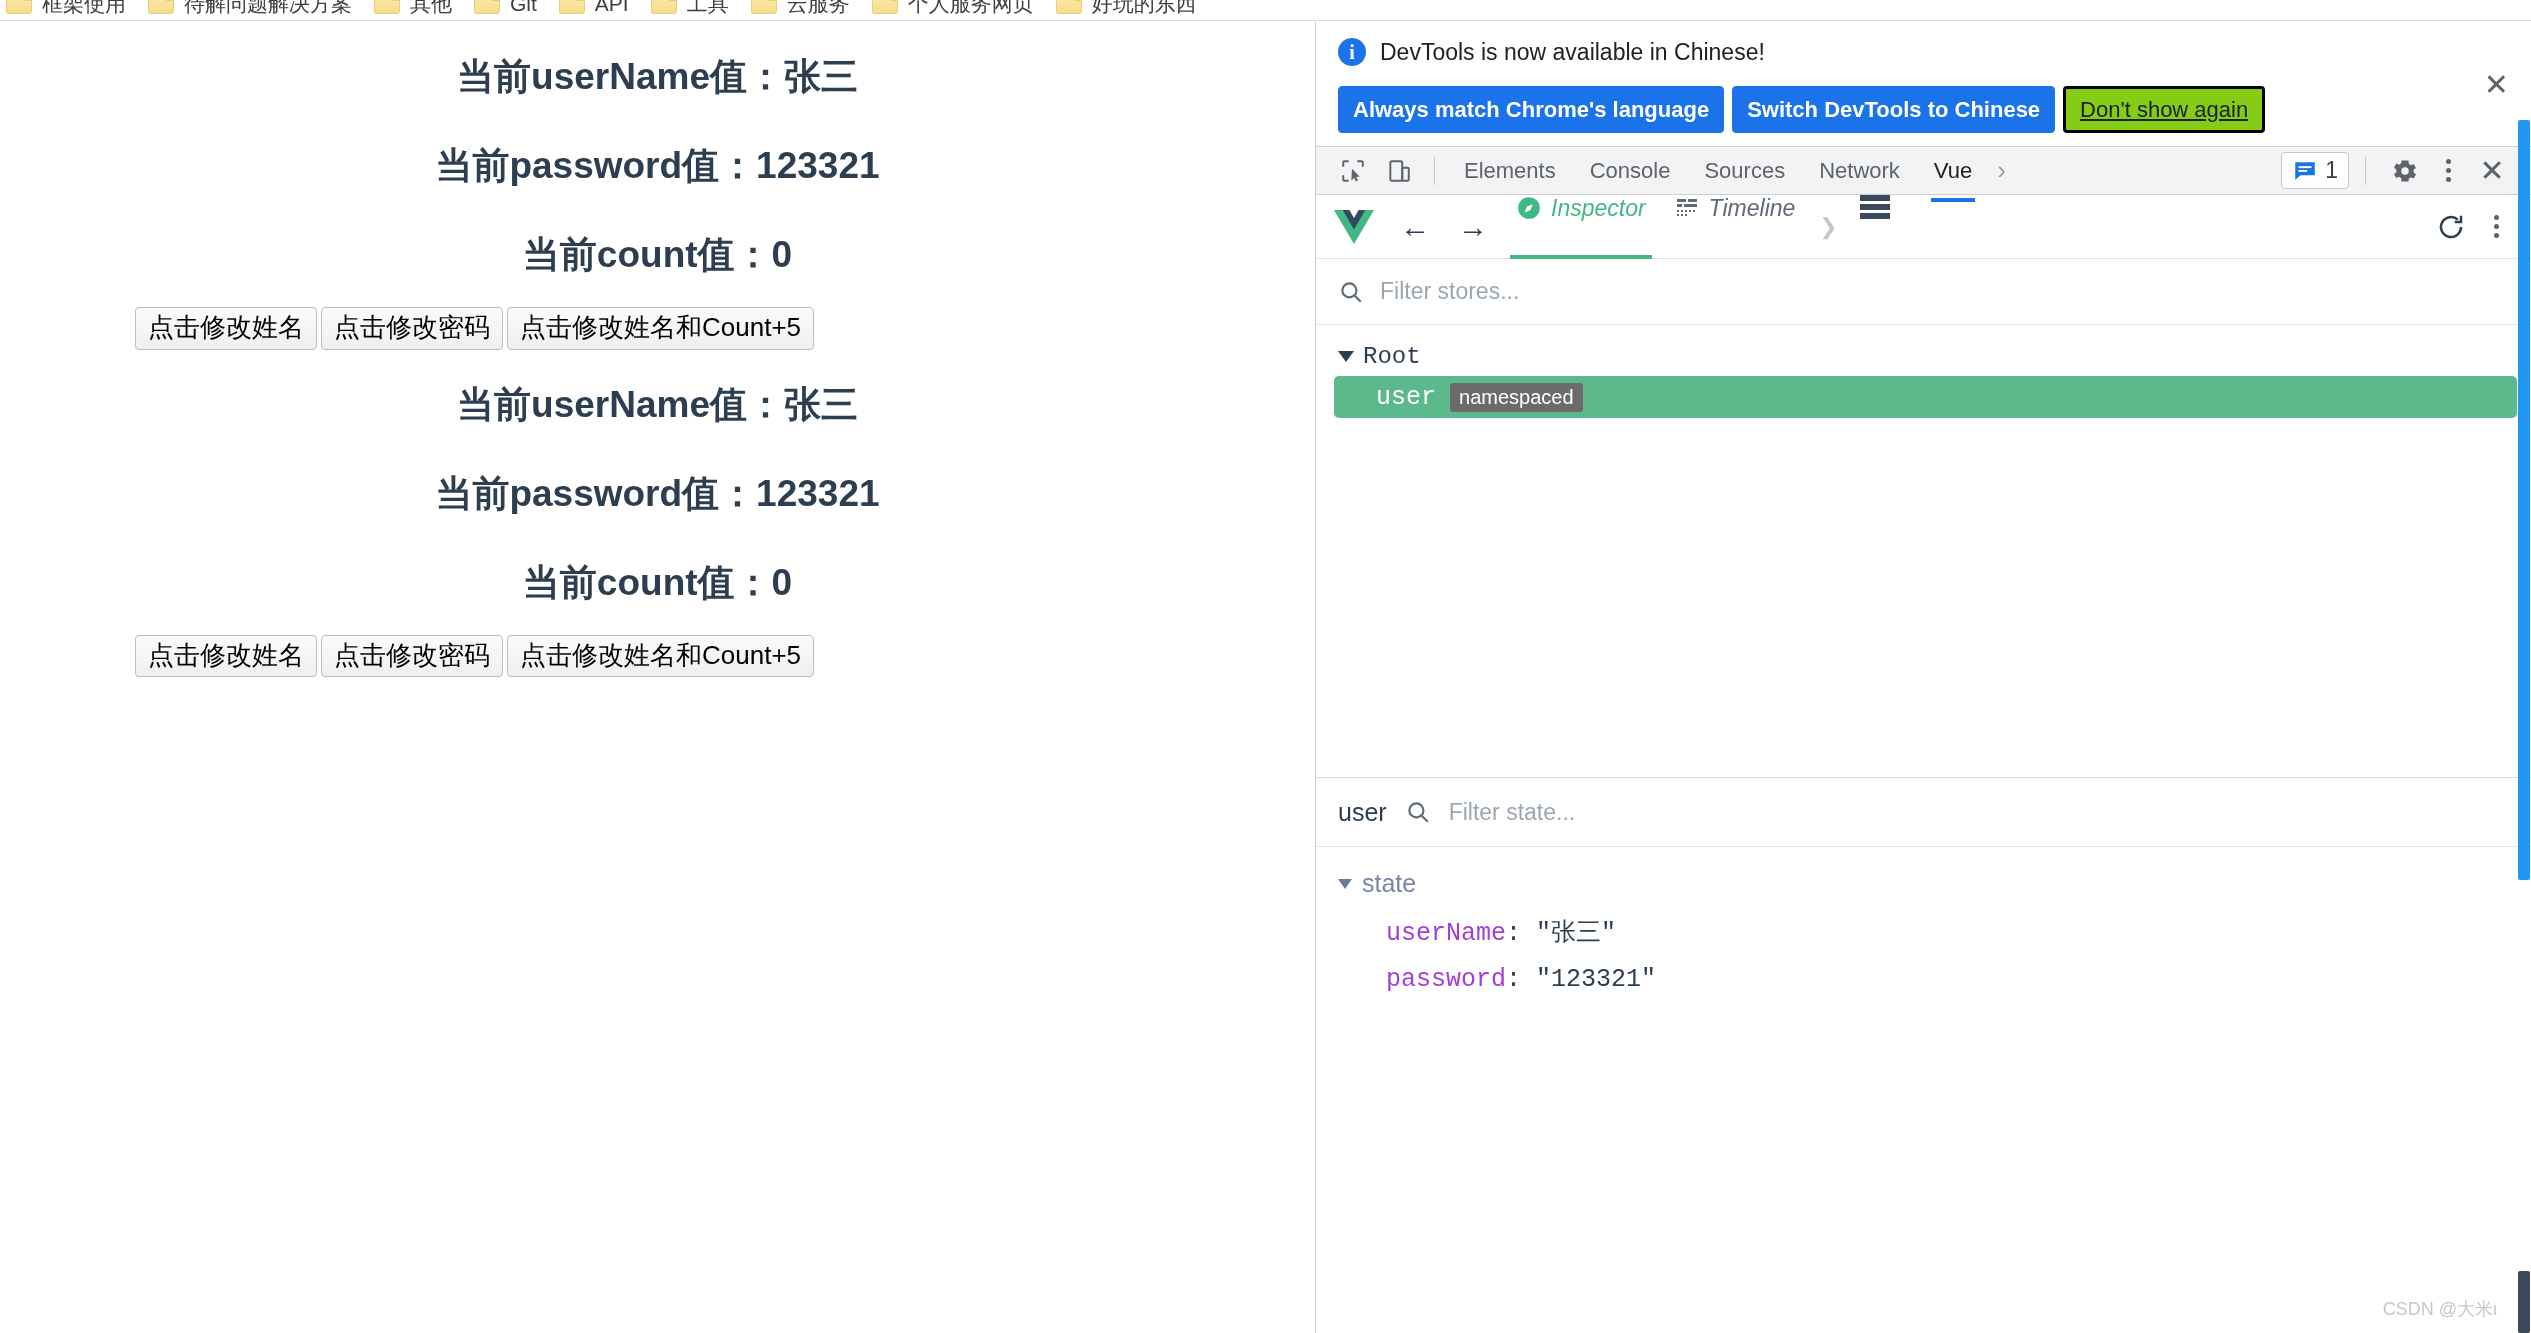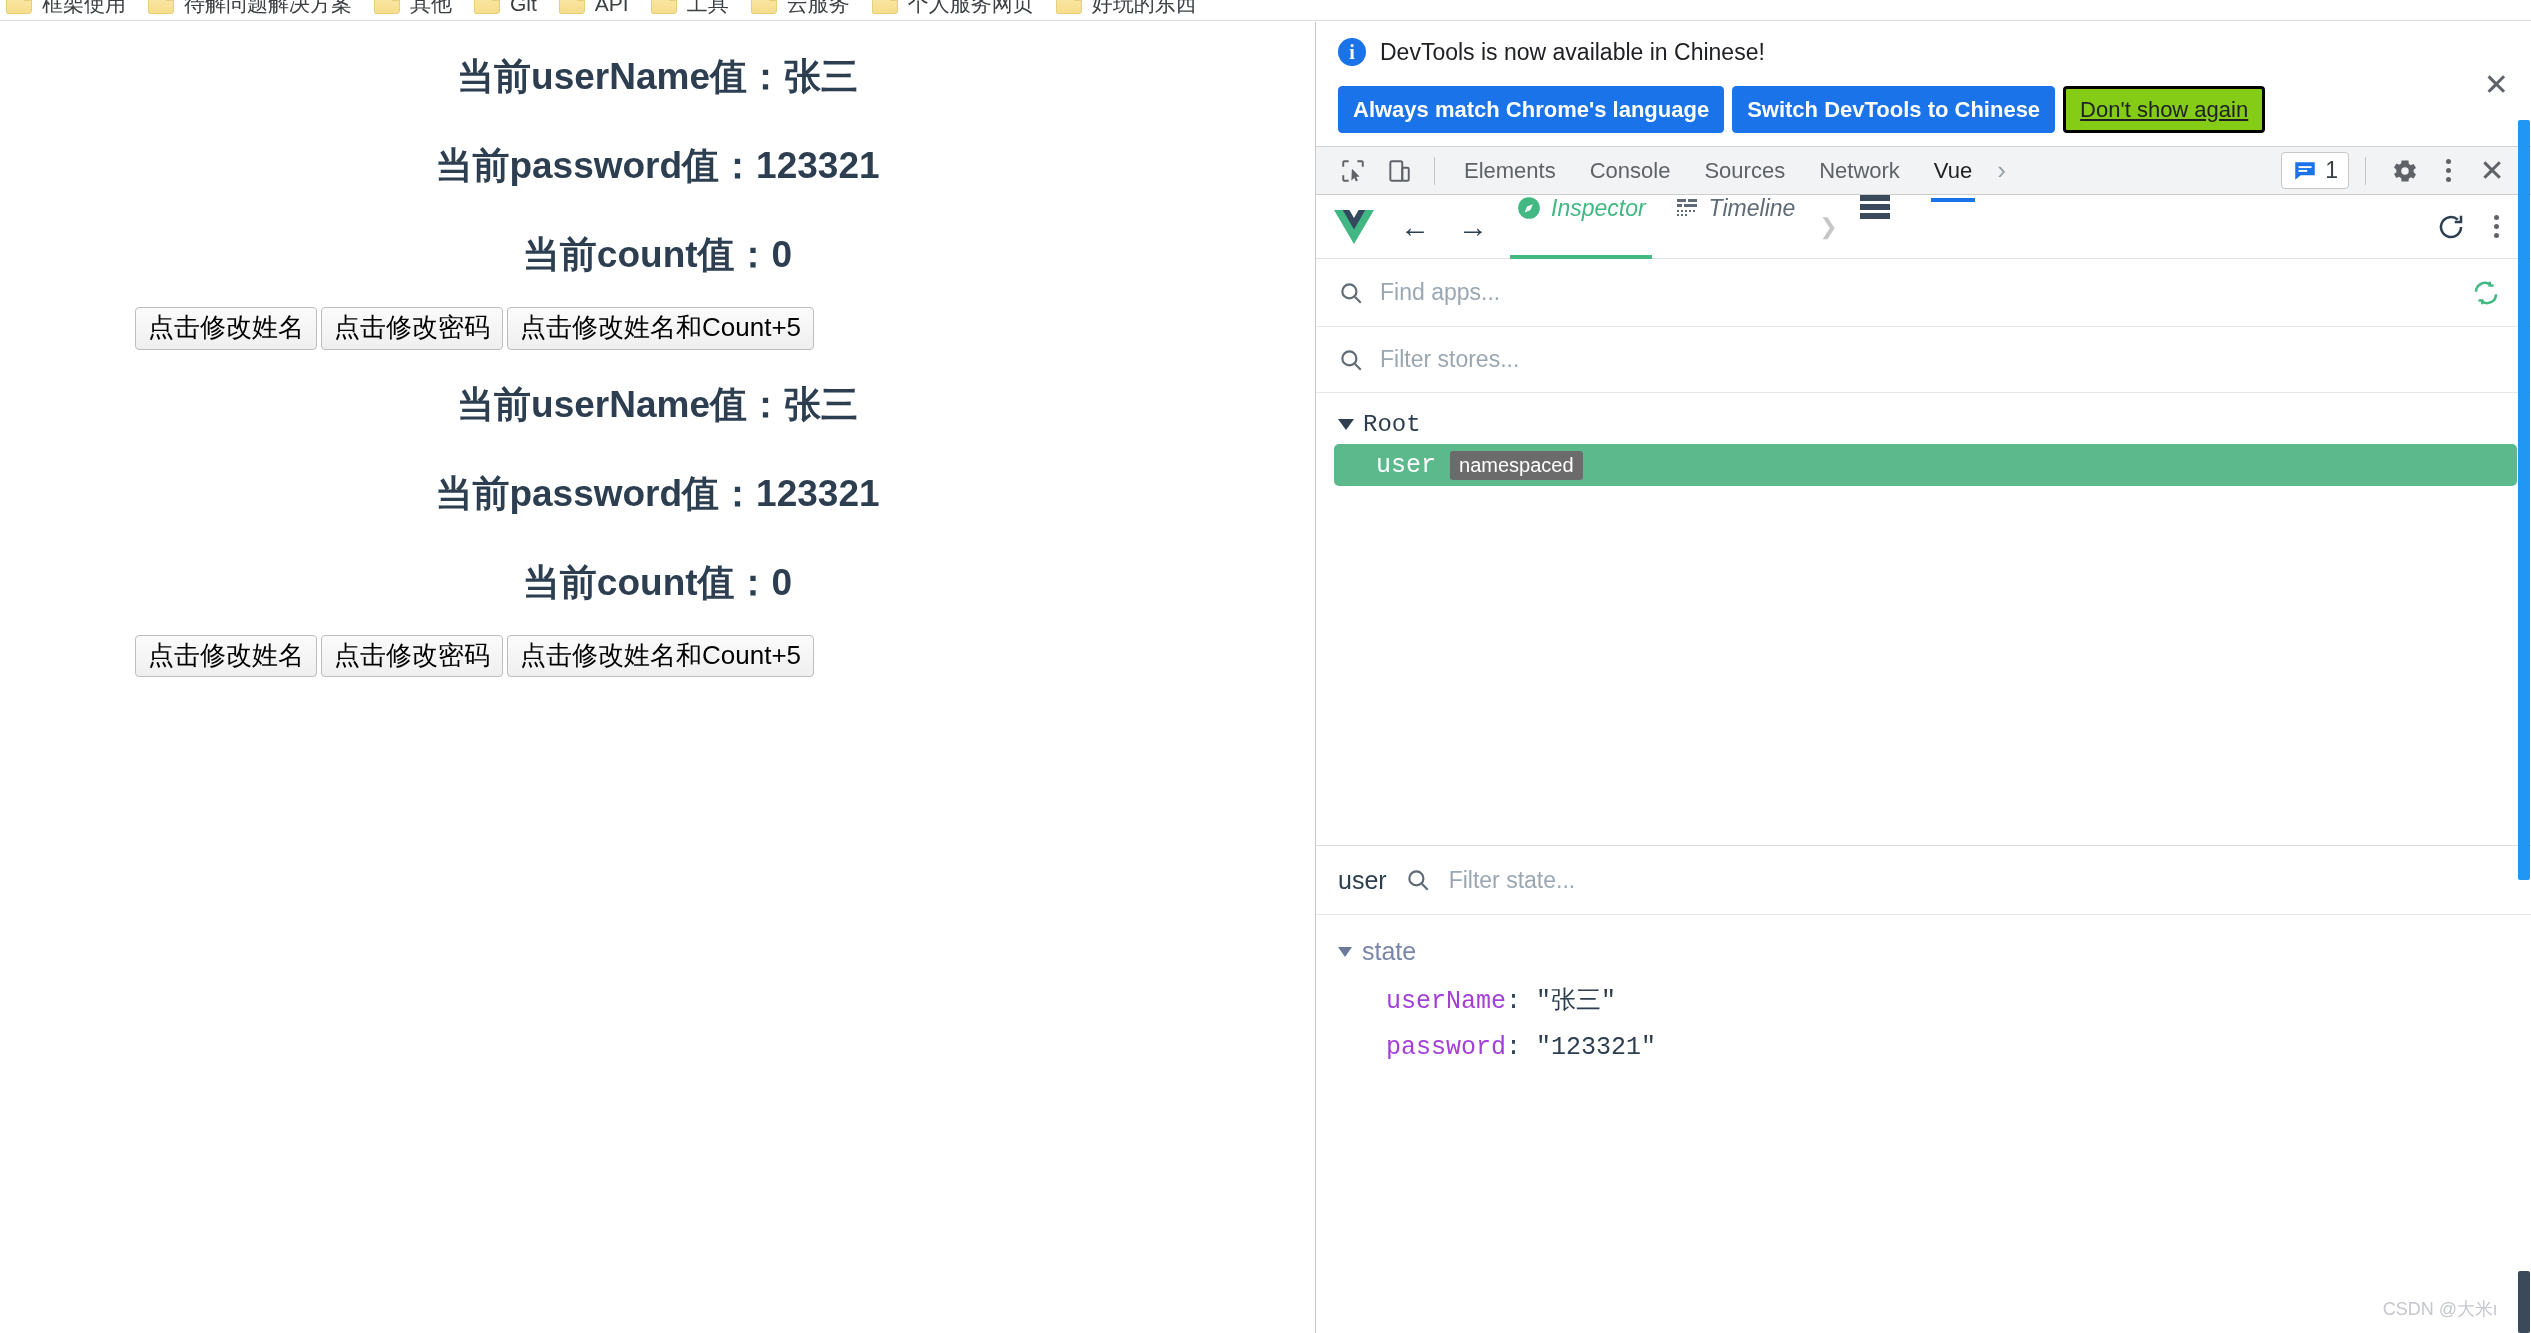--- a/index.html
+++ b/index.html
@@ -435,35 +435,20 @@
         </svg>
       </span>
       <span class="kebab">
           <i></i>
           <i></i>
           <i></i>
         </span>
     </span>
   </div>
 
-  <div id="find-apps">
-    <span>
-      <svg class="svg-ico" width="26" height="26" viewBox="0 0 24 24" fill="none" stroke="#5f6a76" stroke-width="2">
-        <circle cx="10.5" cy="10.5" r="6.5"></circle>
-          <path d="M15.5 15.5L21 21"></path>
-      </svg>
-    </span>
-    <span class="search-ph">Find apps...</span>
-    <span class="refresh-right dt-tool">
-      <svg class="svg-ico" width="30" height="30" viewBox="0 0 24 24" fill="none" stroke="#42b883" stroke-width="2">
-        <path d="M4 11a7 7 0 0111.5-5.4M20 13a7 7 0 01-11.5 5.4"></path>
-        <path d="M15 3v3h3M9 21v-3H6"></path>
-      </svg>
-    </span>
-  </div>
 
 
   <div id="filter-stores">
     <span>
       <svg class="svg-ico" width="26" height="26" viewBox="0 0 24 24" fill="none" stroke="#5f6a76" stroke-width="2">
         <circle cx="10.5" cy="10.5" r="6.5"></circle>
           <path d="M15.5 15.5L21 21"></path>
       </svg>
     </span>
     <span class="search-ph">Filter stores...</span>

